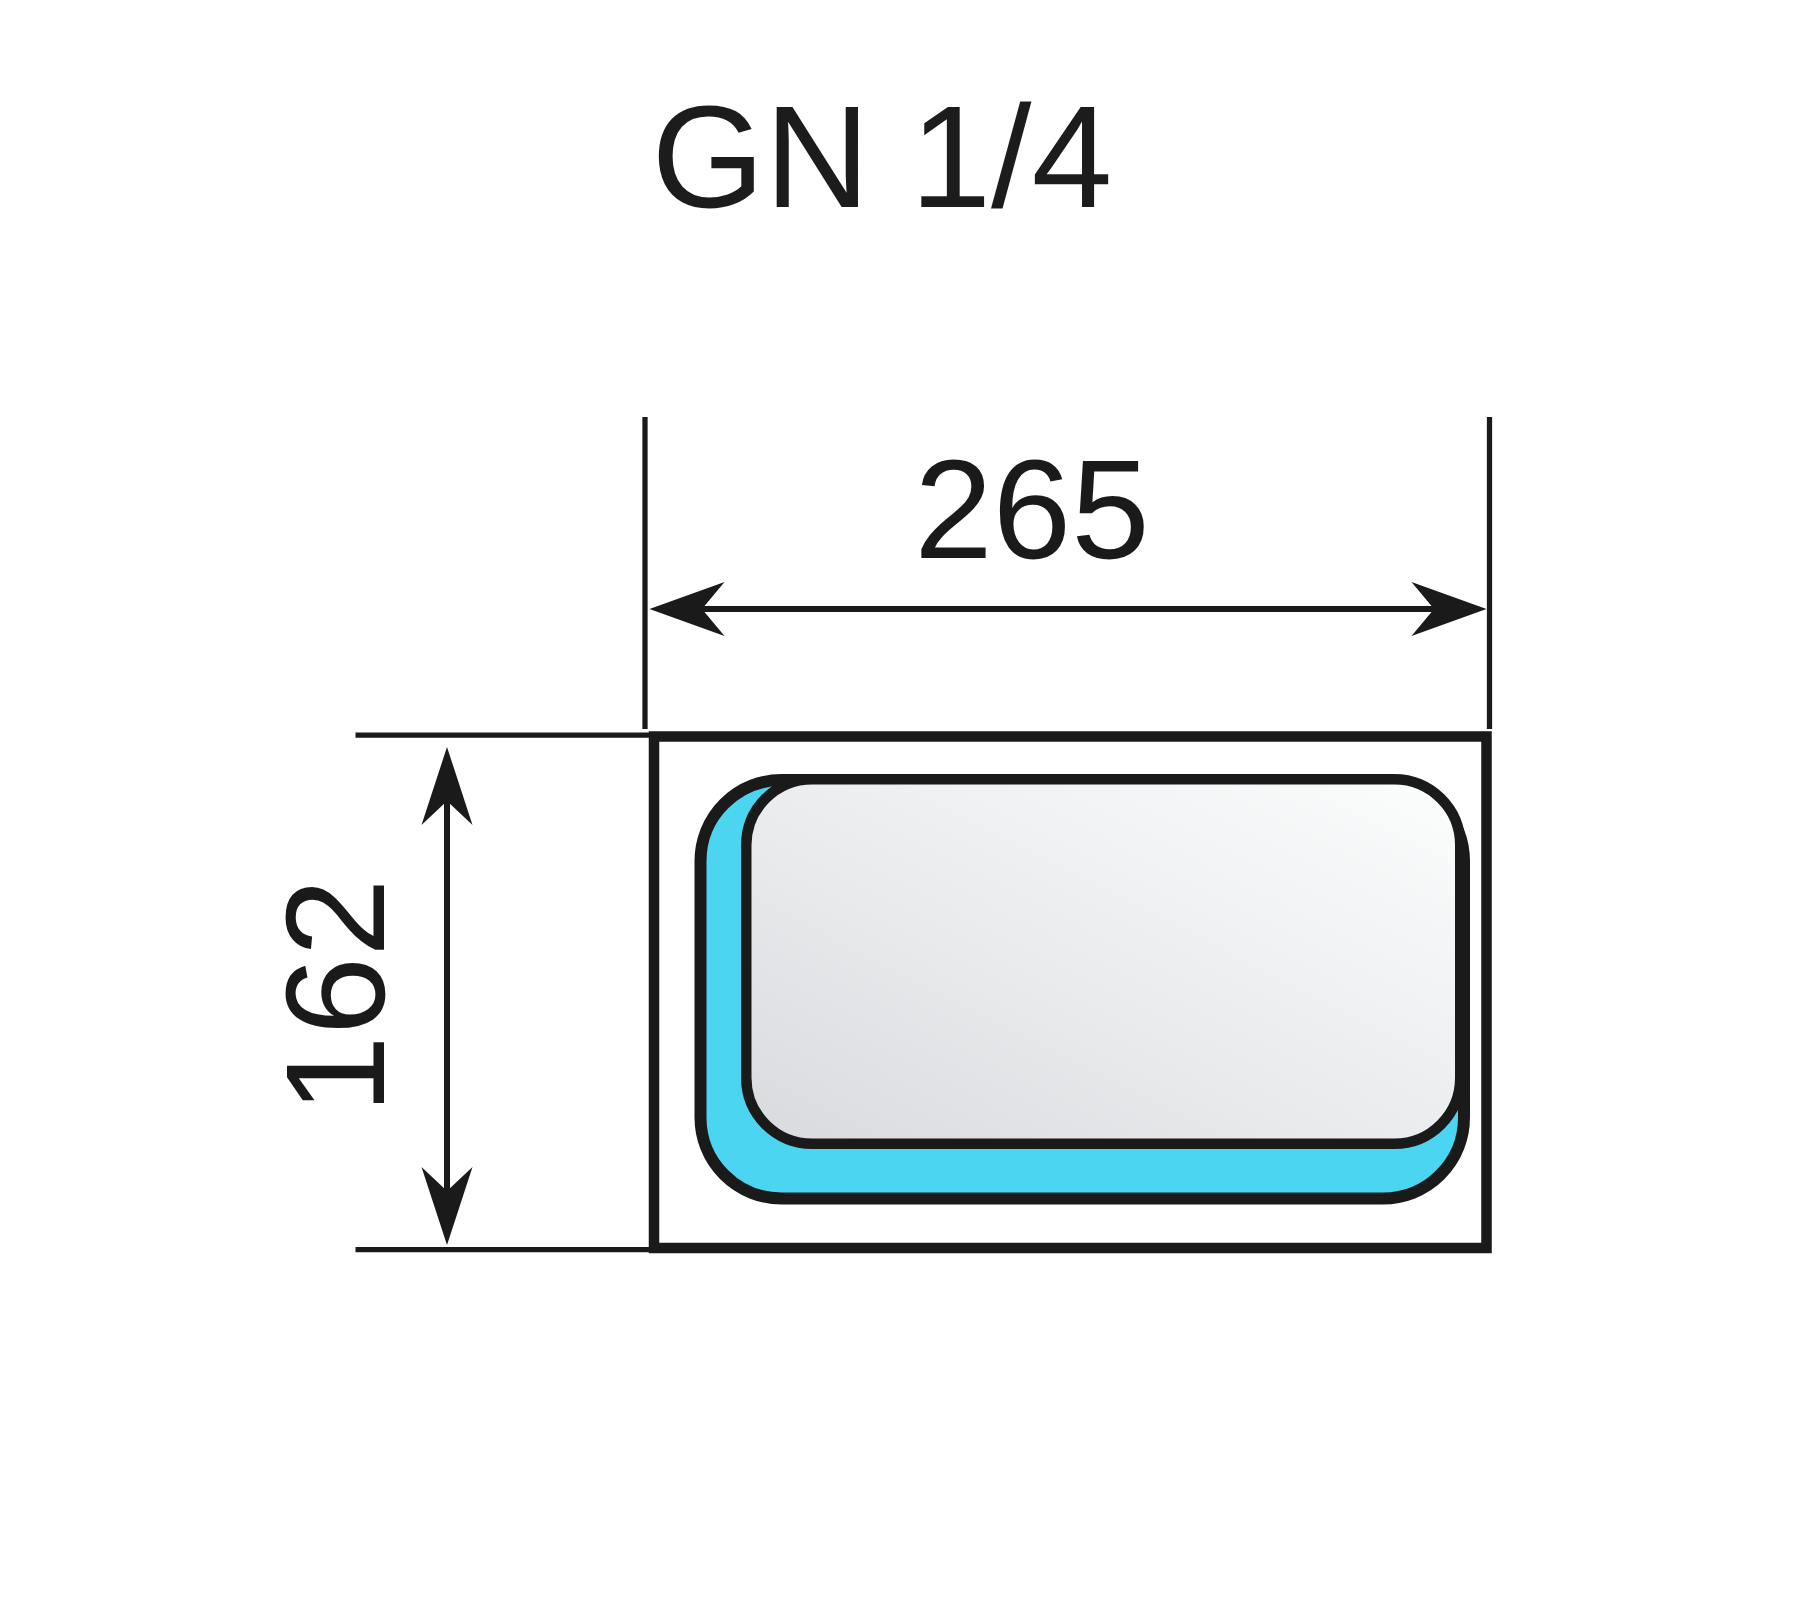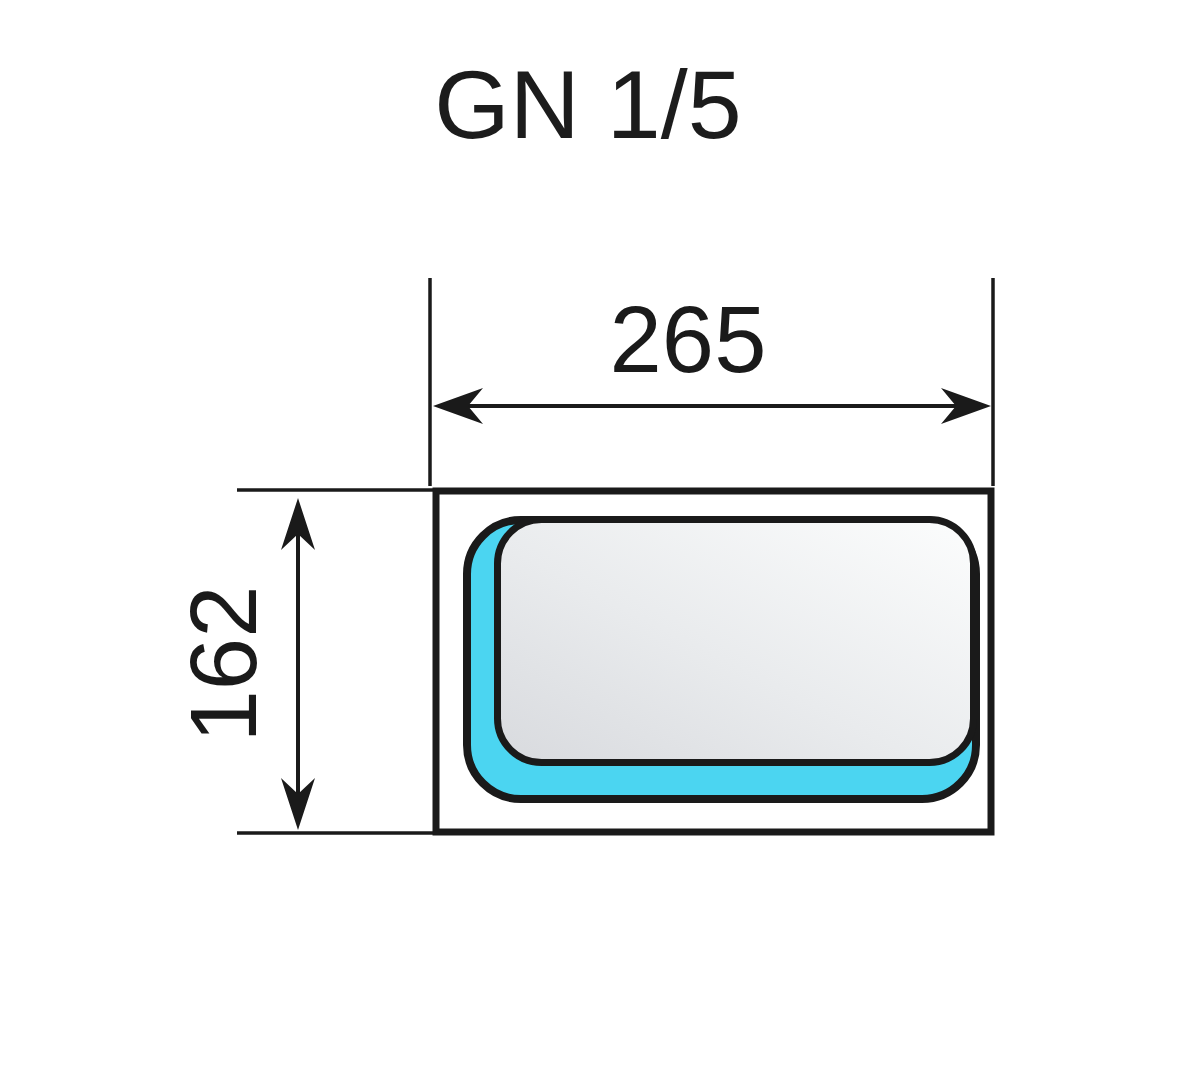--- a/index.html
+++ b/index.html
@@ -33,21 +33,21 @@
   .dim-label {
     font-family: "Liberation Sans", sans-serif;
     font-size: 94px;
   }
 </style>
 </head>
 <body>
 
 <div class="canvas">
 
-  <div class="title">GN 1/5</div>
+  <div class="title">GN 1/4</div>
 
   <svg class="drawing" width="1200" height="1080" viewBox="0 0 1200 1080">
 
     <defs>
       <linearGradient id="panBottomGrad" x1="100%" y1="0%" x2="0%" y2="100%">
         <stop offset="0" stop-color="#fcfdfd"></stop>
         <stop offset="0.55" stop-color="#e9ebed"></stop>
         <stop offset="1" stop-color="#d8dade"></stop>
       </linearGradient>
     </defs>

